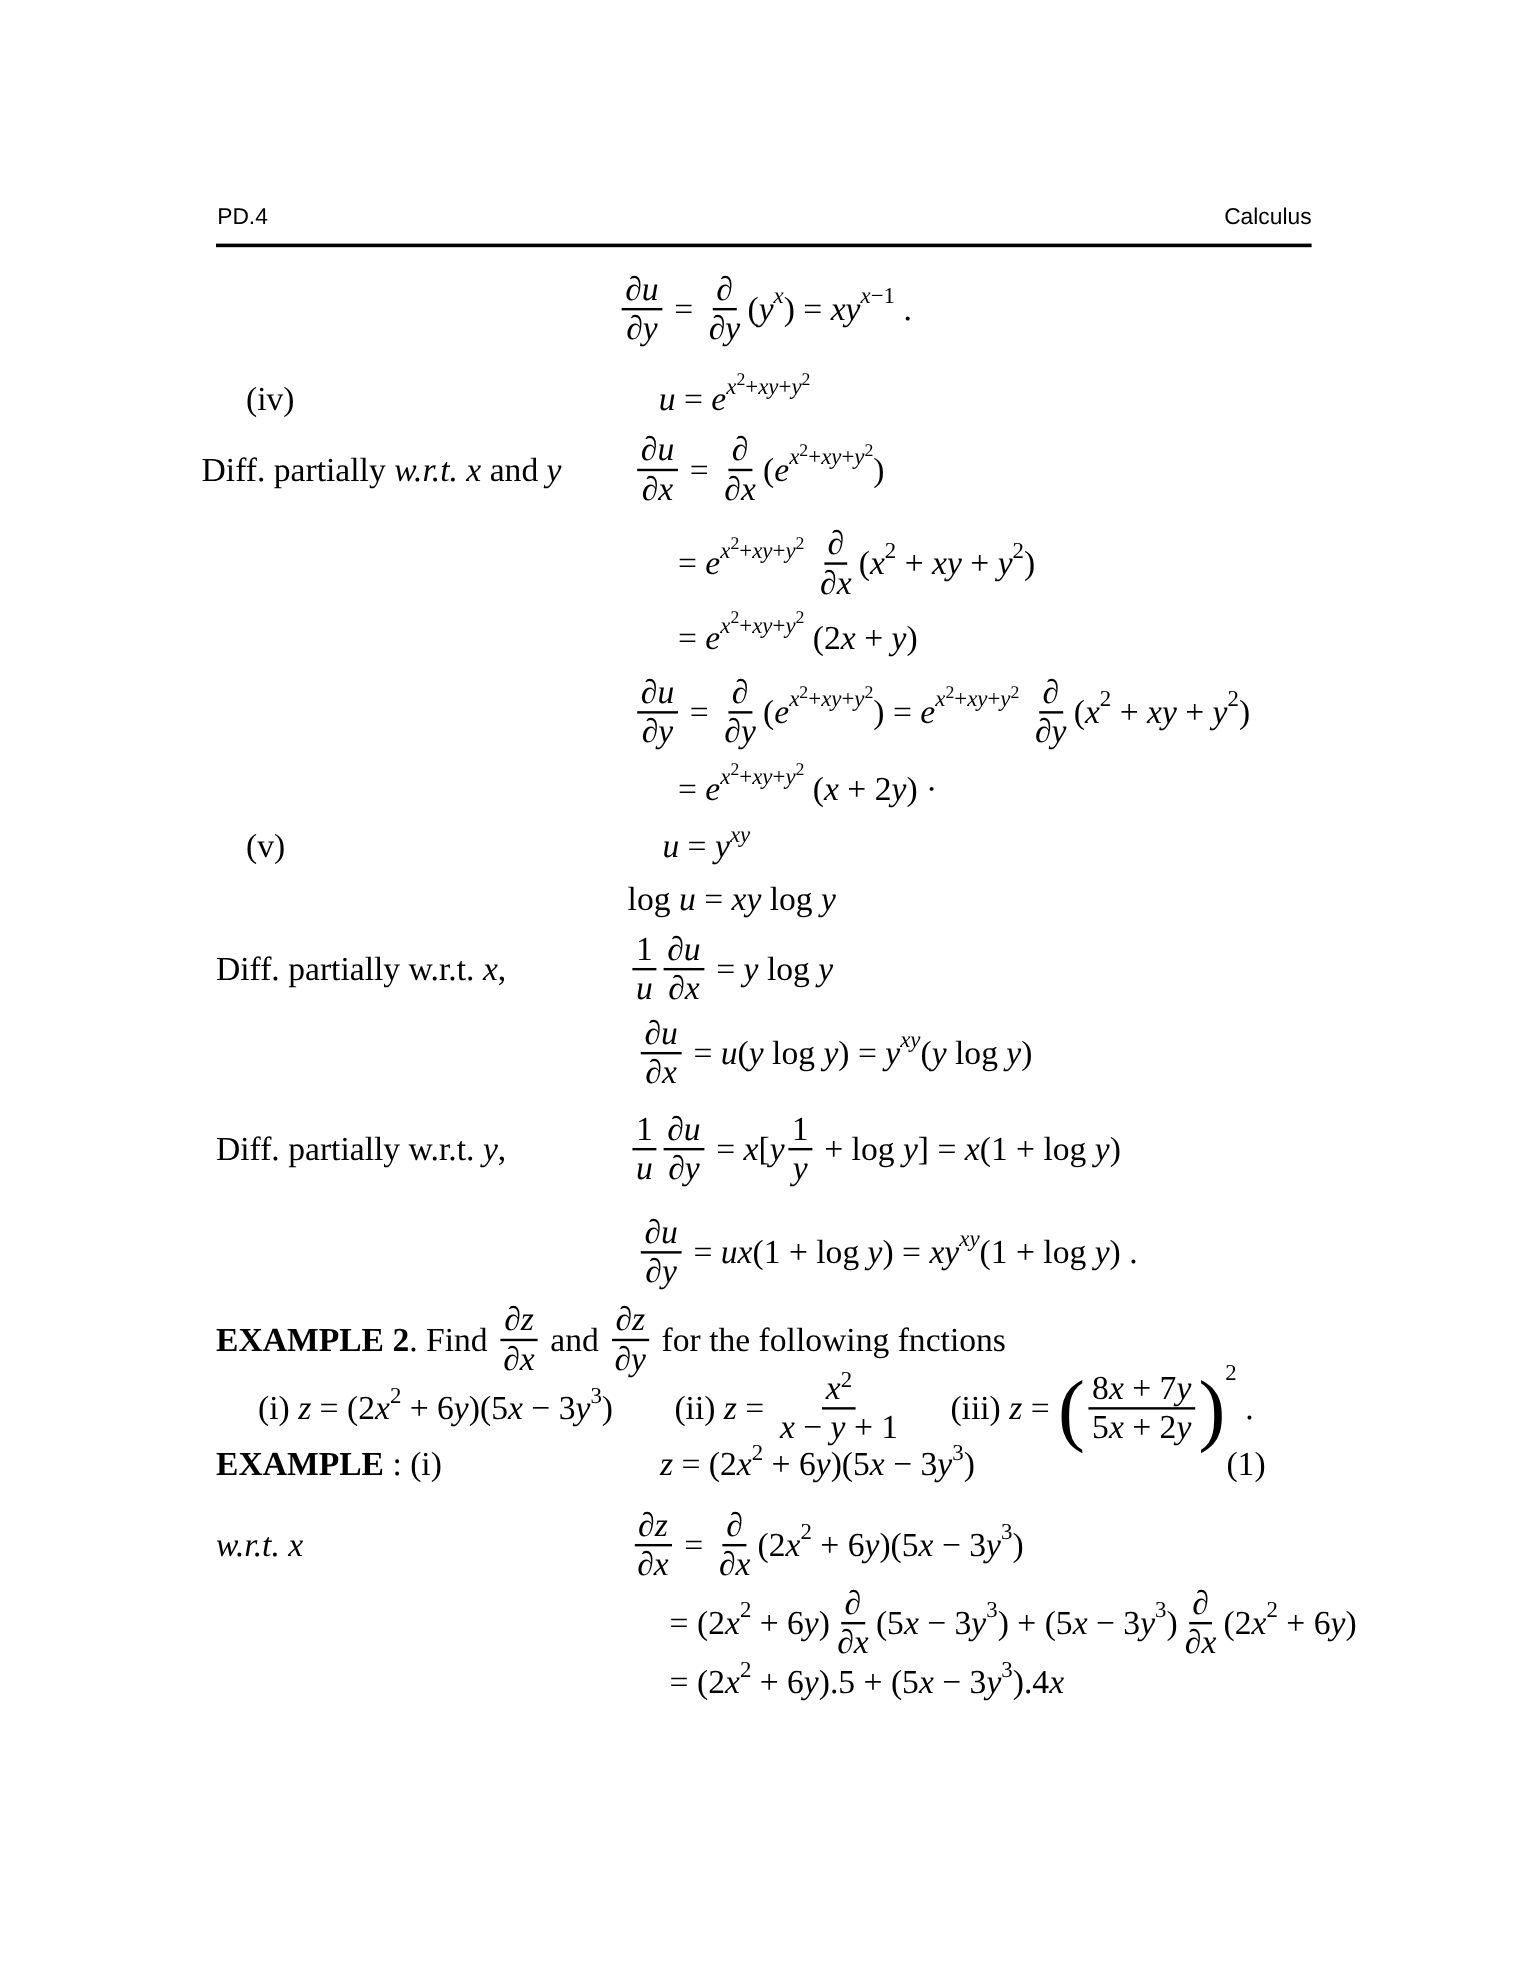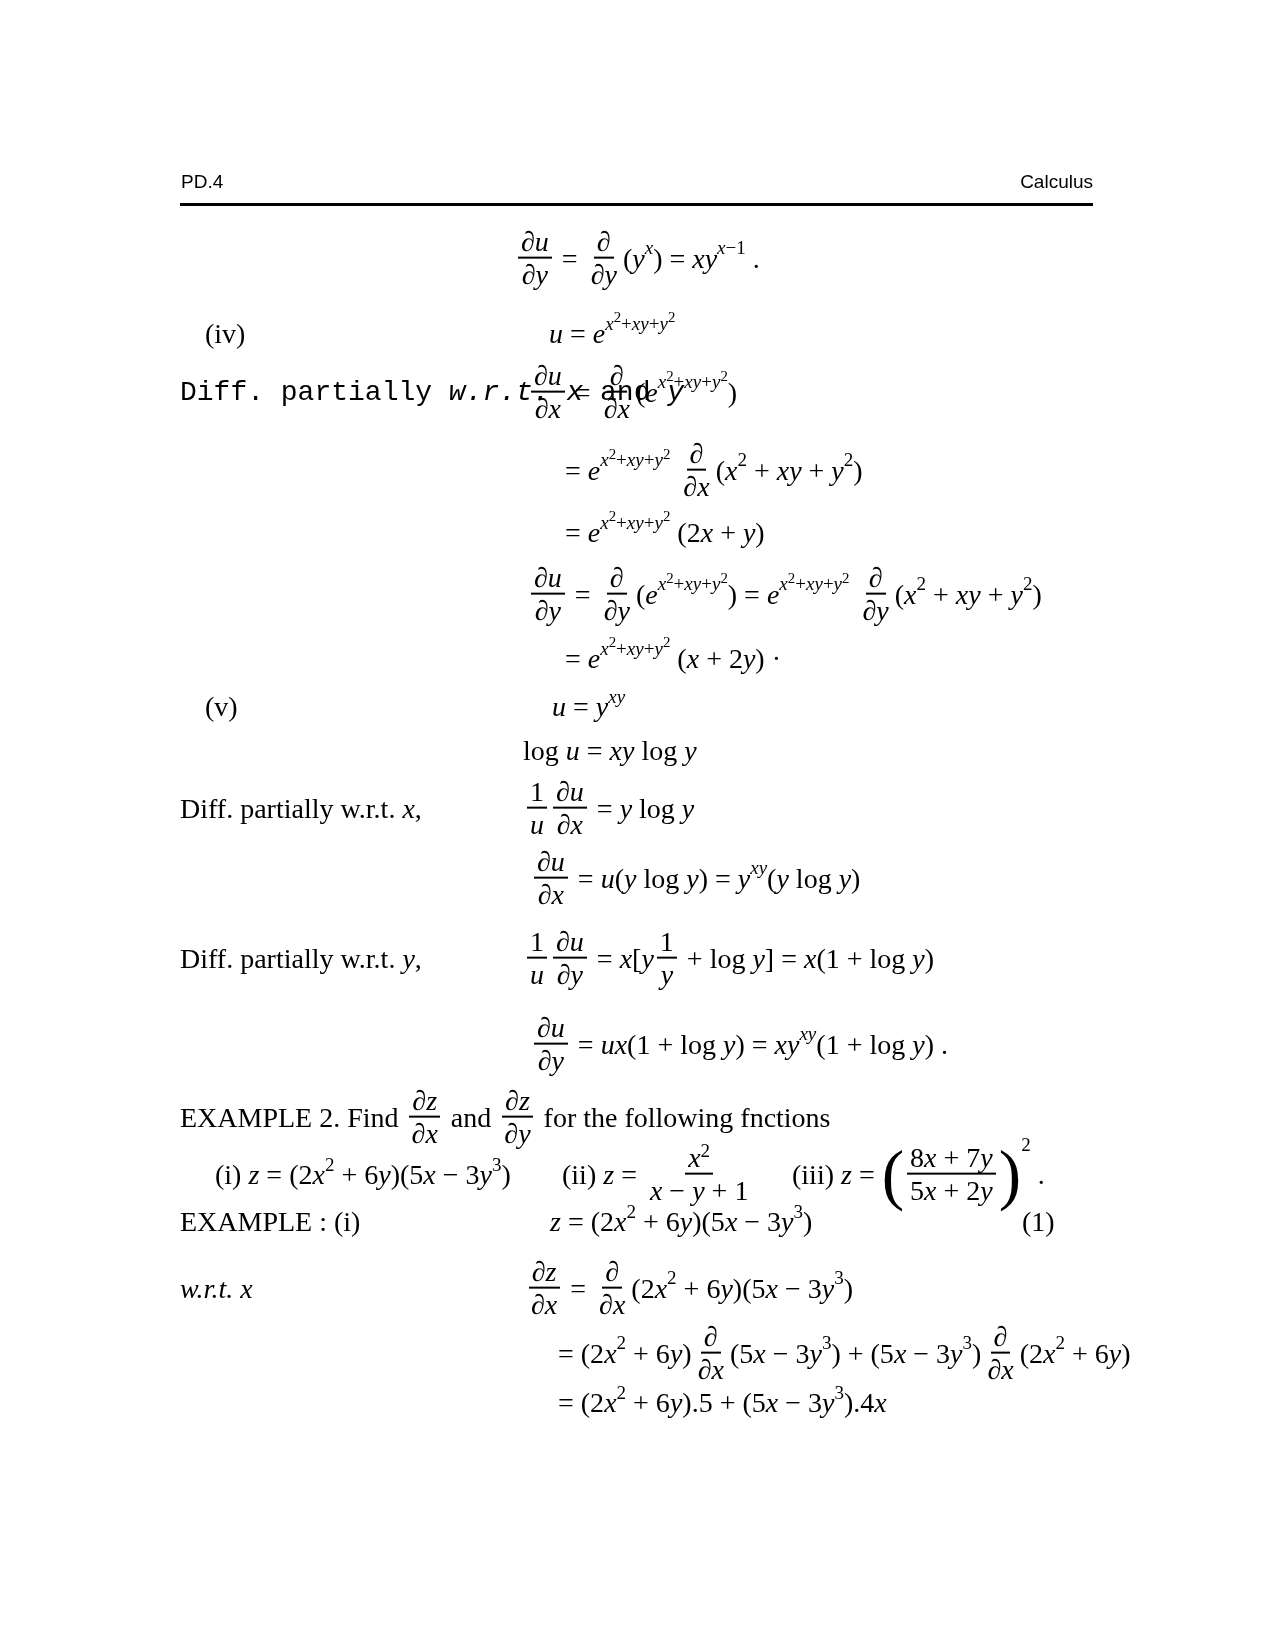--- a/index.html
+++ b/index.html
@@ -8,21 +8,21 @@
   .hdr{position:absolute;top:172px;font-family:"Liberation Sans","DejaVu Sans",sans-serif;
        font-size:19px;line-height:1;}
   .hdr-left{left:181px;}
   .hdr-right{right:182px;}
   .rule{position:absolute;left:180px;top:203px;width:913px;height:3px;background:#000;}
   .row{position:absolute;left:0;width:100%;height:0;}
   .part{position:absolute;display:flex;align-items:center;transform:translateY(-50%);
         font-size:28px;white-space:pre;line-height:1.25;}
   .t{white-space:pre;}
   .it{font-style:italic;}
-  .b{font-weight:normal;}
+  .b{font-weight:bold;}
   .fr{display:inline-flex;flex-direction:column;align-items:center;margin:0 3px;line-height:1.12;}
   .fr .num{border-bottom:2px solid #000;padding:0 3px;text-align:center;}
   .fr .den{padding:0 3px;text-align:center;}
   .sup{display:inline-block;font-size:68%;position:relative;top:-0.55em;line-height:1;}
   .sup .sup{top:-0.5em;font-size:78%;}
   .sup-hi{display:inline-block;font-size:68%;position:relative;top:-1.55em;line-height:1;}
   .pg{display:inline-flex;align-items:center;}
   .bp{font-size:240%;font-weight:300;line-height:0.85;}
 </style>
 </head>
@@ -34,21 +34,21 @@
   <div class="rule"></div>
   <div id="doc">
       <div class="row" style="top: 258px;">
         <span class="part" style="left: 515px;"><span class="fr"><span class="num"><span class="t it">∂u</span></span><span class="den"><span class="t it">∂y</span></span></span><span class="t"> = </span><span class="fr"><span class="num"><span class="t it">∂</span></span><span class="den"><span class="t it">∂y</span></span></span><span class="t">(</span><span class="t it">y</span><span class="sup"><span class="t it">x</span></span><span class="t">) = </span><span class="t it">xy</span><span class="sup"><span class="t it">x</span><span class="t">−1</span></span><span class="t"> .</span></span>
       </div>
       <div class="row" style="top: 333px;">
         <span class="part" style="left: 205px;"><span class="t">(iv)</span></span>
         <span class="part" style="left: 549px;"><span class="t it">u</span><span class="t"> = </span><span class="t it">e</span><span class="sup"><span class="t it">x</span><span class="sup"><span class="t">2</span></span><span class="t">+</span><span class="t it">xy</span><span class="t">+</span><span class="t it">y</span><span class="sup"><span class="t">2</span></span></span></span>
       </div>
       <div class="row" style="top: 392px;">
-        <span class="part" style="left: 180px; font-family: Liberation Mono, monospace;"><span class="t">Diff. partially </span><span class="it"><span class="t">w.r.t. x</span></span><span class="t"> and </span><span class="it"><span class="t">y</span></span></span>
+        <span class="part" style="left: 168px;"><span class="t">Diff. partially </span><span class="it"><span class="t">w.r.t. x</span></span><span class="t"> and </span><span class="it"><span class="t">y</span></span></span>
         <span class="part" style="left: 528px;"><span class="fr"><span class="num"><span class="t it">∂u</span></span><span class="den"><span class="t it">∂x</span></span></span><span class="t"> = </span><span class="fr"><span class="num"><span class="t it">∂</span></span><span class="den"><span class="t it">∂x</span></span></span><span class="t">(</span><span class="t it">e</span><span class="sup"><span class="t it">x</span><span class="sup"><span class="t">2</span></span><span class="t">+</span><span class="t it">xy</span><span class="t">+</span><span class="t it">y</span><span class="sup"><span class="t">2</span></span></span><span class="t">)</span></span>
       </div>
       <div class="row" style="top: 470px;">
         <span class="part" style="left: 565px;"><span class="t">= </span><span class="t it">e</span><span class="sup"><span class="t it">x</span><span class="sup"><span class="t">2</span></span><span class="t">+</span><span class="t it">xy</span><span class="t">+</span><span class="t it">y</span><span class="sup"><span class="t">2</span></span></span><span class="t"> </span><span class="fr"><span class="num"><span class="t it">∂</span></span><span class="den"><span class="t it">∂x</span></span></span><span class="t">(</span><span class="t it">x</span><span class="sup"><span class="t">2</span></span><span class="t"> + </span><span class="t it">xy</span><span class="t"> + </span><span class="t it">y</span><span class="sup"><span class="t">2</span></span><span class="t">)</span></span>
       </div>
       <div class="row" style="top: 532px;">
         <span class="part" style="left: 565px;"><span class="t">= </span><span class="t it">e</span><span class="sup"><span class="t it">x</span><span class="sup"><span class="t">2</span></span><span class="t">+</span><span class="t it">xy</span><span class="t">+</span><span class="t it">y</span><span class="sup"><span class="t">2</span></span></span><span class="t"> (2</span><span class="t it">x</span><span class="t"> + </span><span class="t it">y</span><span class="t">)</span></span>
       </div>
       <div class="row" style="top: 594px;">
         <span class="part" style="left: 528px;"><span class="fr"><span class="num"><span class="t it">∂u</span></span><span class="den"><span class="t it">∂y</span></span></span><span class="t"> = </span><span class="fr"><span class="num"><span class="t it">∂</span></span><span class="den"><span class="t it">∂y</span></span></span><span class="t">(</span><span class="t it">e</span><span class="sup"><span class="t it">x</span><span class="sup"><span class="t">2</span></span><span class="t">+</span><span class="t it">xy</span><span class="t">+</span><span class="t it">y</span><span class="sup"><span class="t">2</span></span></span><span class="t">) = </span><span class="t it">e</span><span class="sup"><span class="t it">x</span><span class="sup"><span class="t">2</span></span><span class="t">+</span><span class="t it">xy</span><span class="t">+</span><span class="t it">y</span><span class="sup"><span class="t">2</span></span></span><span class="t"> </span><span class="fr"><span class="num"><span class="t it">∂</span></span><span class="den"><span class="t it">∂y</span></span></span><span class="t">(</span><span class="t it">x</span><span class="sup"><span class="t">2</span></span><span class="t"> + </span><span class="t it">xy</span><span class="t"> + </span><span class="t it">y</span><span class="sup"><span class="t">2</span></span><span class="t">)</span></span>

